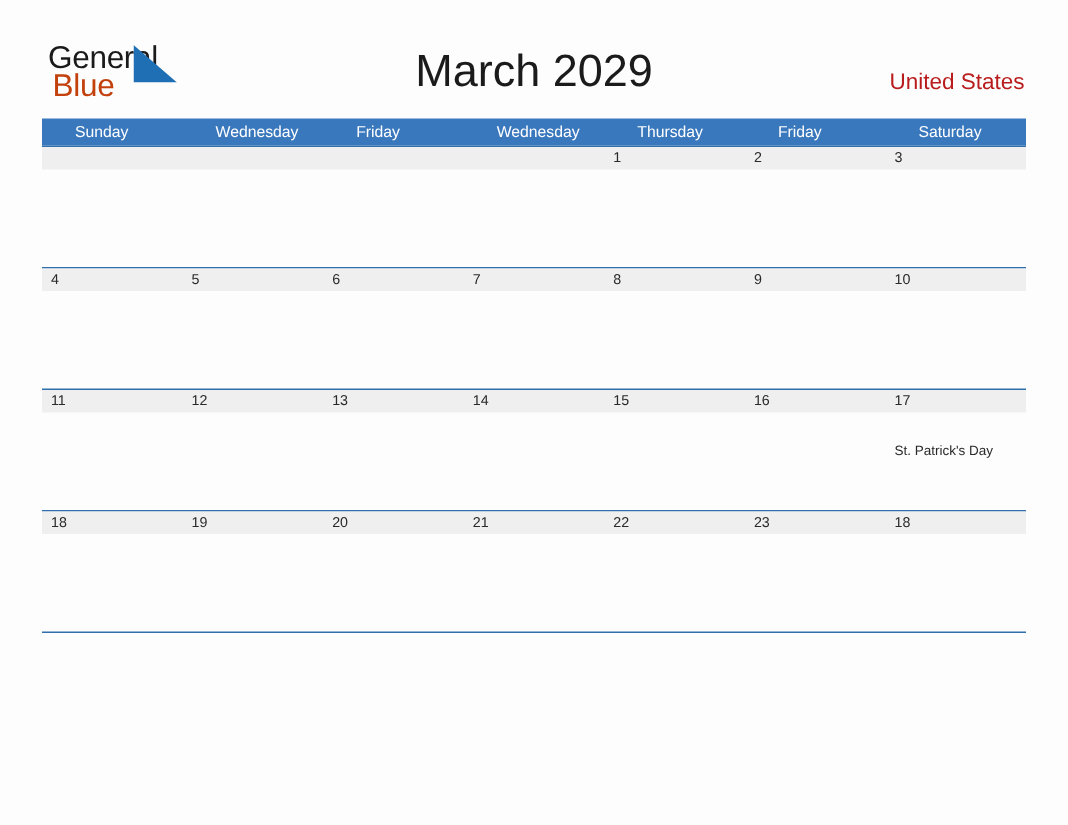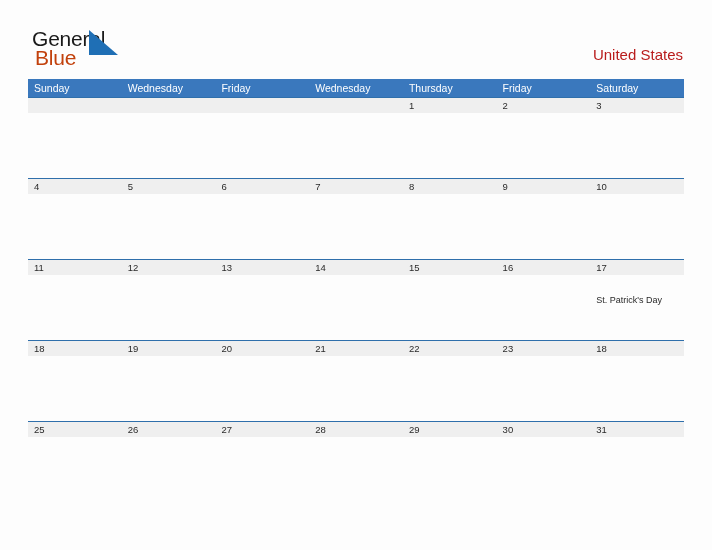--- a/index.html
+++ b/index.html
@@ -106,21 +106,21 @@
   .dow-row {
     display: flex;
     width: 656px;
     height: 18px;
     background: #3a78bd;
   }
   .dow-cell {
     flex: 1 1 0;
     height: 18px;
     line-height: 18px;
-    padding-left: 6px;
+    padding-left: 22px;
     box-sizing: border-box;
     color: #ffffff;
     font-size: 10.5px;
     font-family: "Liberation Sans", sans-serif;
     white-space: nowrap;
     overflow: hidden;
   }
 
   .week-row {
     width: 656px;
@@ -184,20 +184,21 @@
     <div class="logo">
       <span class="logo-general">General</span>
       <span class="logo-triangle">
         <svg width="29" height="25" viewBox="0 0 29 25" xmlns="http://www.w3.org/2000/svg">
           <polygon points="0,0 29,25 0,25" fill="#1f6fb5"></polygon>
         </svg>
       </span>
       <span class="logo-blue">Blue</span>
     </div>
 
+    <div class="cal-title">March 2029</div>
 
     <div class="cal-region">United States</div>
   </div>
 
   <div class="calendar">
     <div class="dow-row">
         <div class="dow-cell">Sunday</div>
         <div class="dow-cell">Wednesday</div>
         <div class="dow-cell">Friday</div>
         <div class="dow-cell">Wednesday</div>
@@ -287,29 +288,20 @@
             <div class="event-cell"></div>
             <div class="event-cell"></div>
             <div class="event-cell"></div>
             <div class="event-cell"></div>
             <div class="event-cell"></div>
             <div class="event-cell"></div>
           </div>
         </div>
         <div class="week-row">
           <div class="week-rule"></div>
-          <div class="date-band">
-            <div class="date-cell">25</div>
-            <div class="date-cell">26</div>
-            <div class="date-cell">27</div>
-            <div class="date-cell">28</div>
-            <div class="date-cell">29</div>
-            <div class="date-cell">30</div>
-            <div class="date-cell">31</div>
-          </div>
           <div class="event-band">
             <div class="event-cell"></div>
             <div class="event-cell"></div>
             <div class="event-cell"></div>
             <div class="event-cell"></div>
             <div class="event-cell"></div>
             <div class="event-cell"></div>
             <div class="event-cell"></div>
           </div>
         </div>

